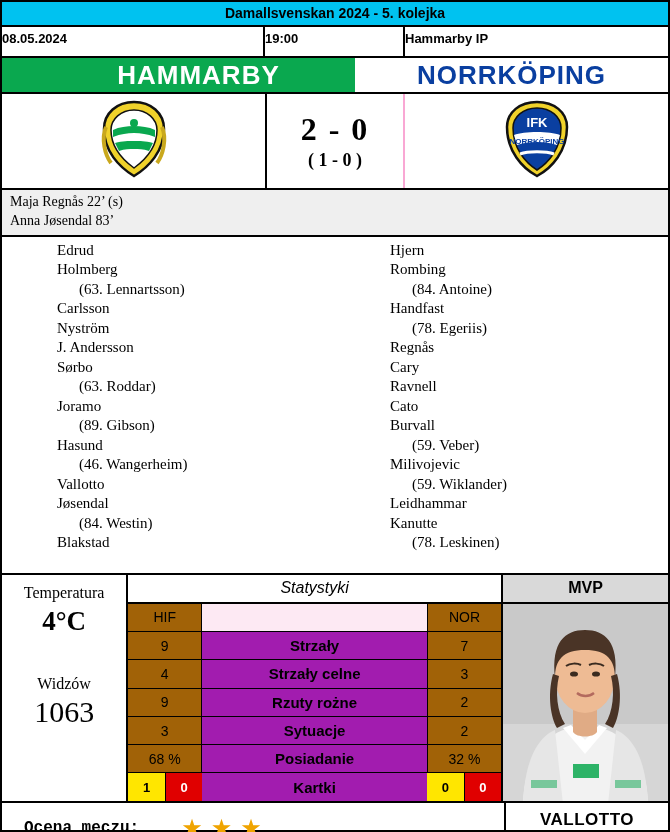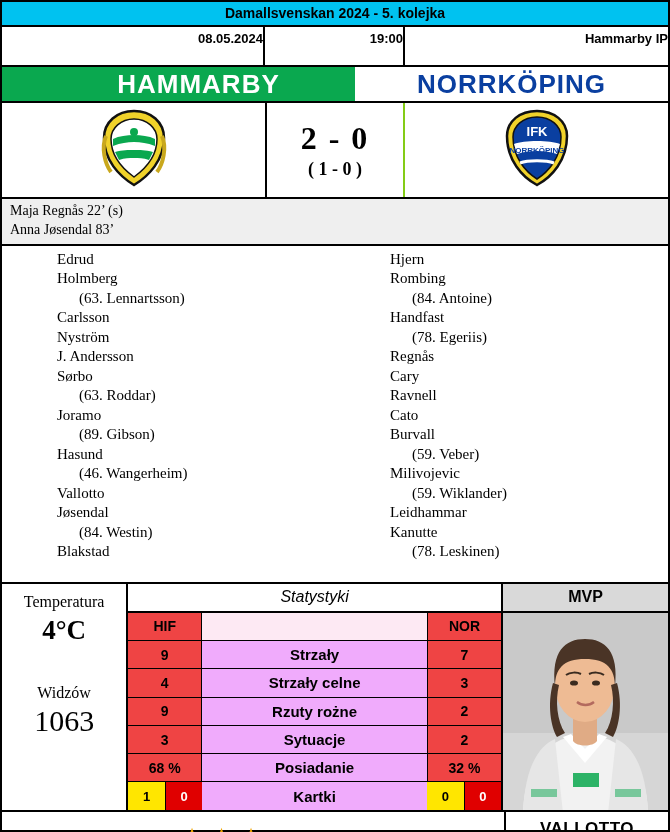--- a/index.html
+++ b/index.html
@@ -22,21 +22,21 @@
     padding: 3px 0 4px 0;
     color: #000;
   }
   .info-bar {
     display: flex;
     border-bottom: 2px solid #000;
     font-family: "Liberation Sans", sans-serif;
     font-weight: bold;
     font-size: 13px;
   }
-  .info-cell { padding: 4px 0 19px 0; text-align: right; }
+  .info-cell { padding: 4px 0 10px 0; text-align: left; }
   .info-date { width: 263px; border-right: 2px solid #000; }
   .info-time { width: 140px; border-right: 2px solid #000; }
   .info-venue { flex: 1; }
 
   
   .team-bar { display: flex; border-bottom: 2px solid #000; height: 36px; }
   .team-name {
     flex: 1;
     display: flex; align-items: center; justify-content: center;
     font-family: "Liberation Sans", sans-serif;
@@ -46,21 +46,21 @@
   }
   .home-name { background: #0aa84f; color: #ffffff; padding-left: 40px; }
   .away-name { background: #ffffff; color: #0a3fa0; }
 
   
   .score-row { display: flex; height: 96px; border-bottom: 2px solid #000; }
   .crest-cell { width: 263px; display: flex; align-items: center; justify-content: center; }
   .crest-cell.right { flex: 1; }
   .score-cell {
     width: 140px;
-    border-left: 2px solid #000; border-right: 2px solid #84cc16;
+    border-left: 2px solid #000; border-right: 2px solid #f9a8d4;
     display: flex; flex-direction: column; align-items: center; justify-content: center;
   }
   .score-main { font-size: 32px; font-weight: bold; font-family: "Liberation Serif", serif; letter-spacing: 2px; }
   .score-half { font-size: 18px; font-weight: bold; margin-top: 2px; }
 
   
   .scorers {
     background: #efefef;
     border-bottom: 2px solid #000;
     padding: 3px 8px 4px 8px;
@@ -95,30 +95,30 @@
     border-bottom: 2px solid #000;
     padding: 4px 0 5px 0;
     font-family: "Liberation Sans", sans-serif;
     font-style: italic;
   }
   .stats-table { flex: 1; display: flex; flex-direction: column; }
   .stats-row { display: flex; flex: 1; border-bottom: 1px solid #000; align-items: stretch; }
   .stats-row:last-child { border-bottom: none; }
   .cell-home, .cell-away {
     width: 74px;
-    background: #ef4444;
+    background: #a16207;
     display: flex; align-items: center; justify-content: center;
     font-family: "Liberation Sans", sans-serif;
-    font-weight: bold; font-size: 14px;
+    font-weight: normal; font-size: 14px;
     border-right: 1px solid #000;
   }
   .cell-away { border-right: none; border-left: 1px solid #000; }
   .cell-mid {
     flex: 1;
-    background: #f0abfc;
+    background: #a21caf;
     display: flex; align-items: center; justify-content: center;
     font-family: "Liberation Sans", sans-serif;
     font-weight: bold; font-size: 15px;
   }
   .hdr .cell-mid { background: #fde9f3; }
   .cards-cell { width: 74px; display: flex; }
   .card { flex: 1; display: flex; align-items: center; justify-content: center;
           font-family: "Liberation Sans", sans-serif; font-weight: bold; font-size: 13px; }
   .card-y { background: #ffe600; color: #000; }
   .card-r { background: #e00000; color: #fff; }

